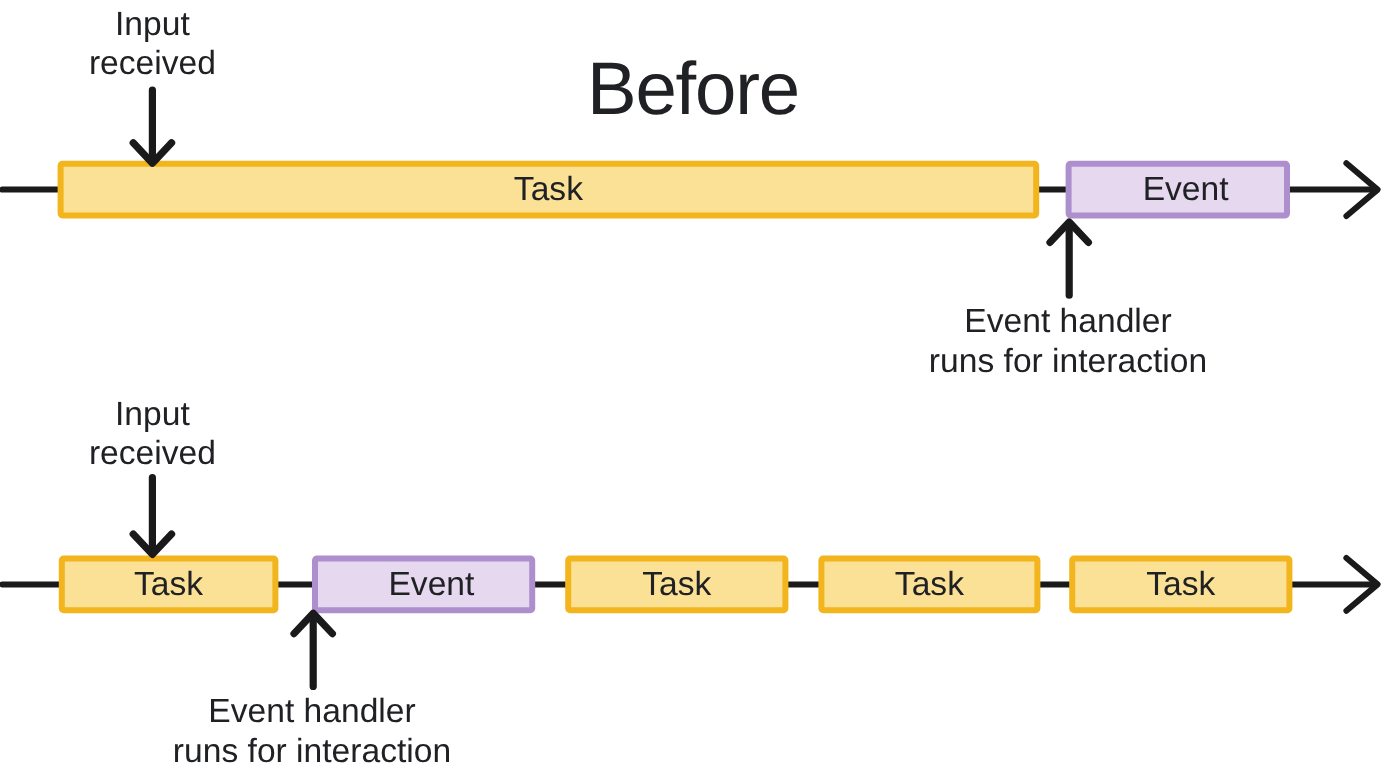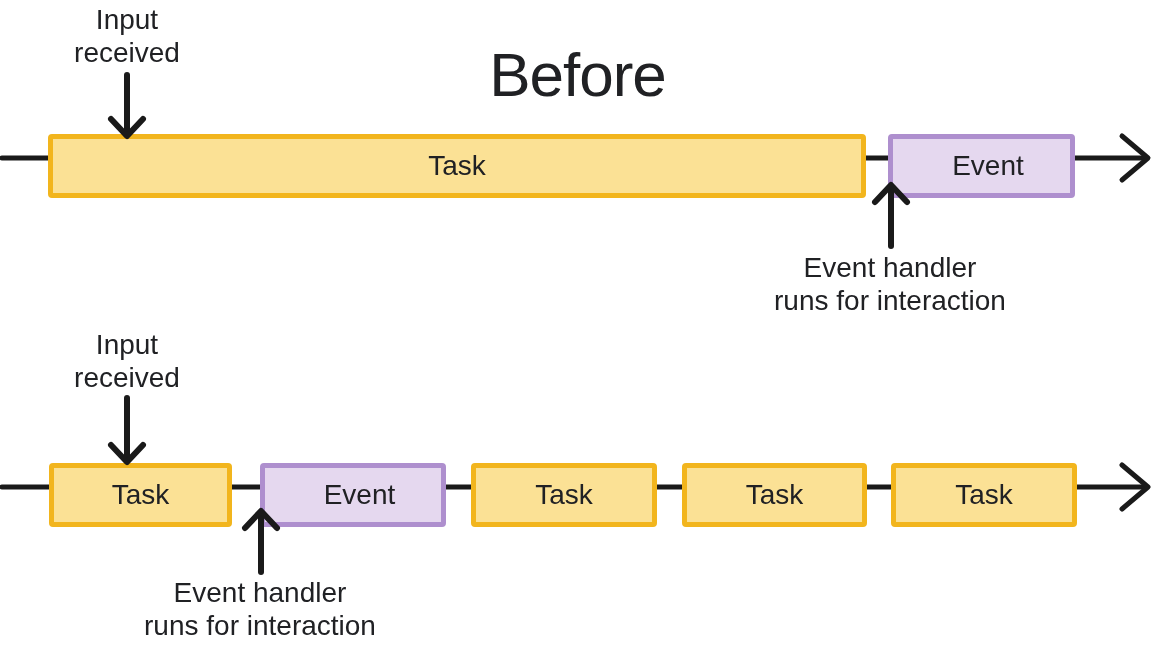--- a/index.html
+++ b/index.html
@@ -19,21 +19,21 @@
     position:absolute;left:0;width:1155px;
     text-align:center;
     font-size:62px;line-height:1;font-weight:400;
     letter-spacing:-1px;
     z-index:4;
   }
   .title-before{top:44px;}
   .title-after{top:372px;}
 
   .box{
-    position:absolute;height:64px;
+    position:absolute;height:48px;
     box-sizing:border-box;
     border-radius:4px;
     display:flex;align-items:center;justify-content:center;
     z-index:2;
     font-size:28px;
   }
   .box.task{background:var(--task-fill,#FBE195);border:5px solid var(--task-border,#F2B51D);}
   .box.event{background:var(--event-fill,#E5D8EF);border:5px solid var(--event-border,#AE8FCE);padding-left:13px;}
 
   .annotation{

